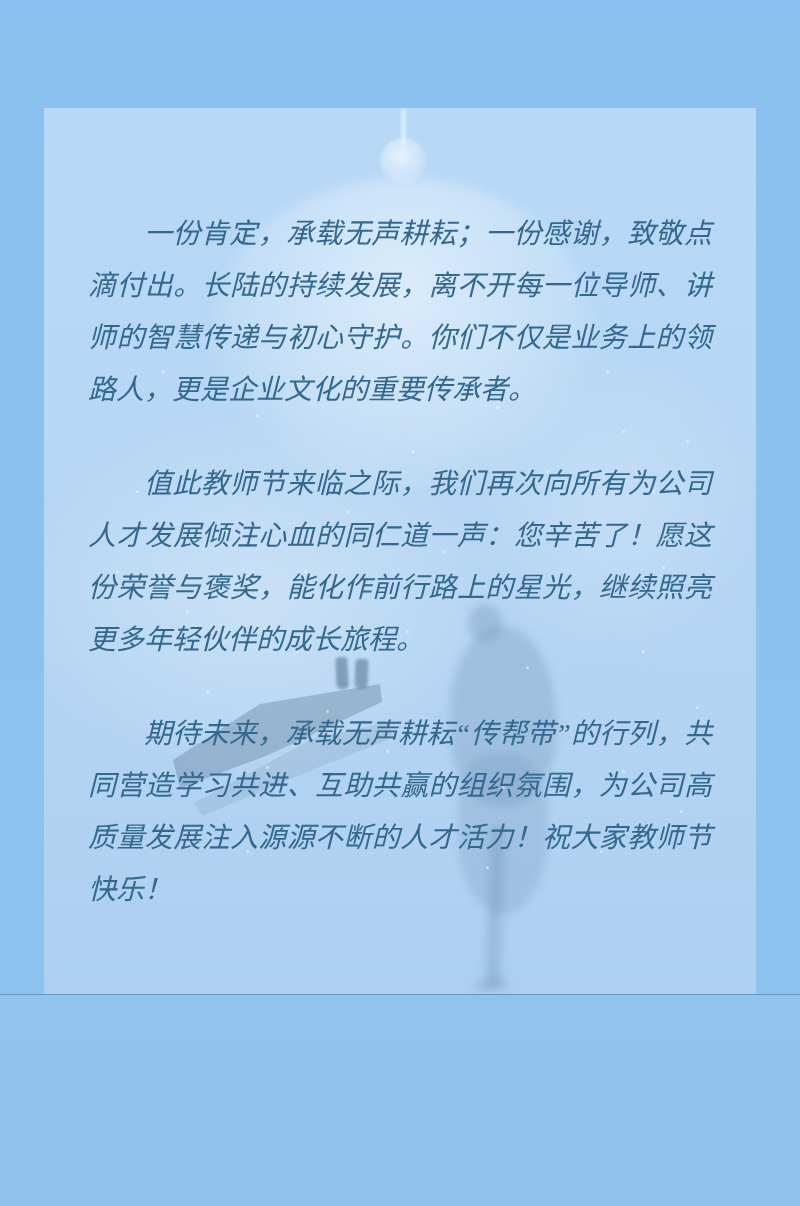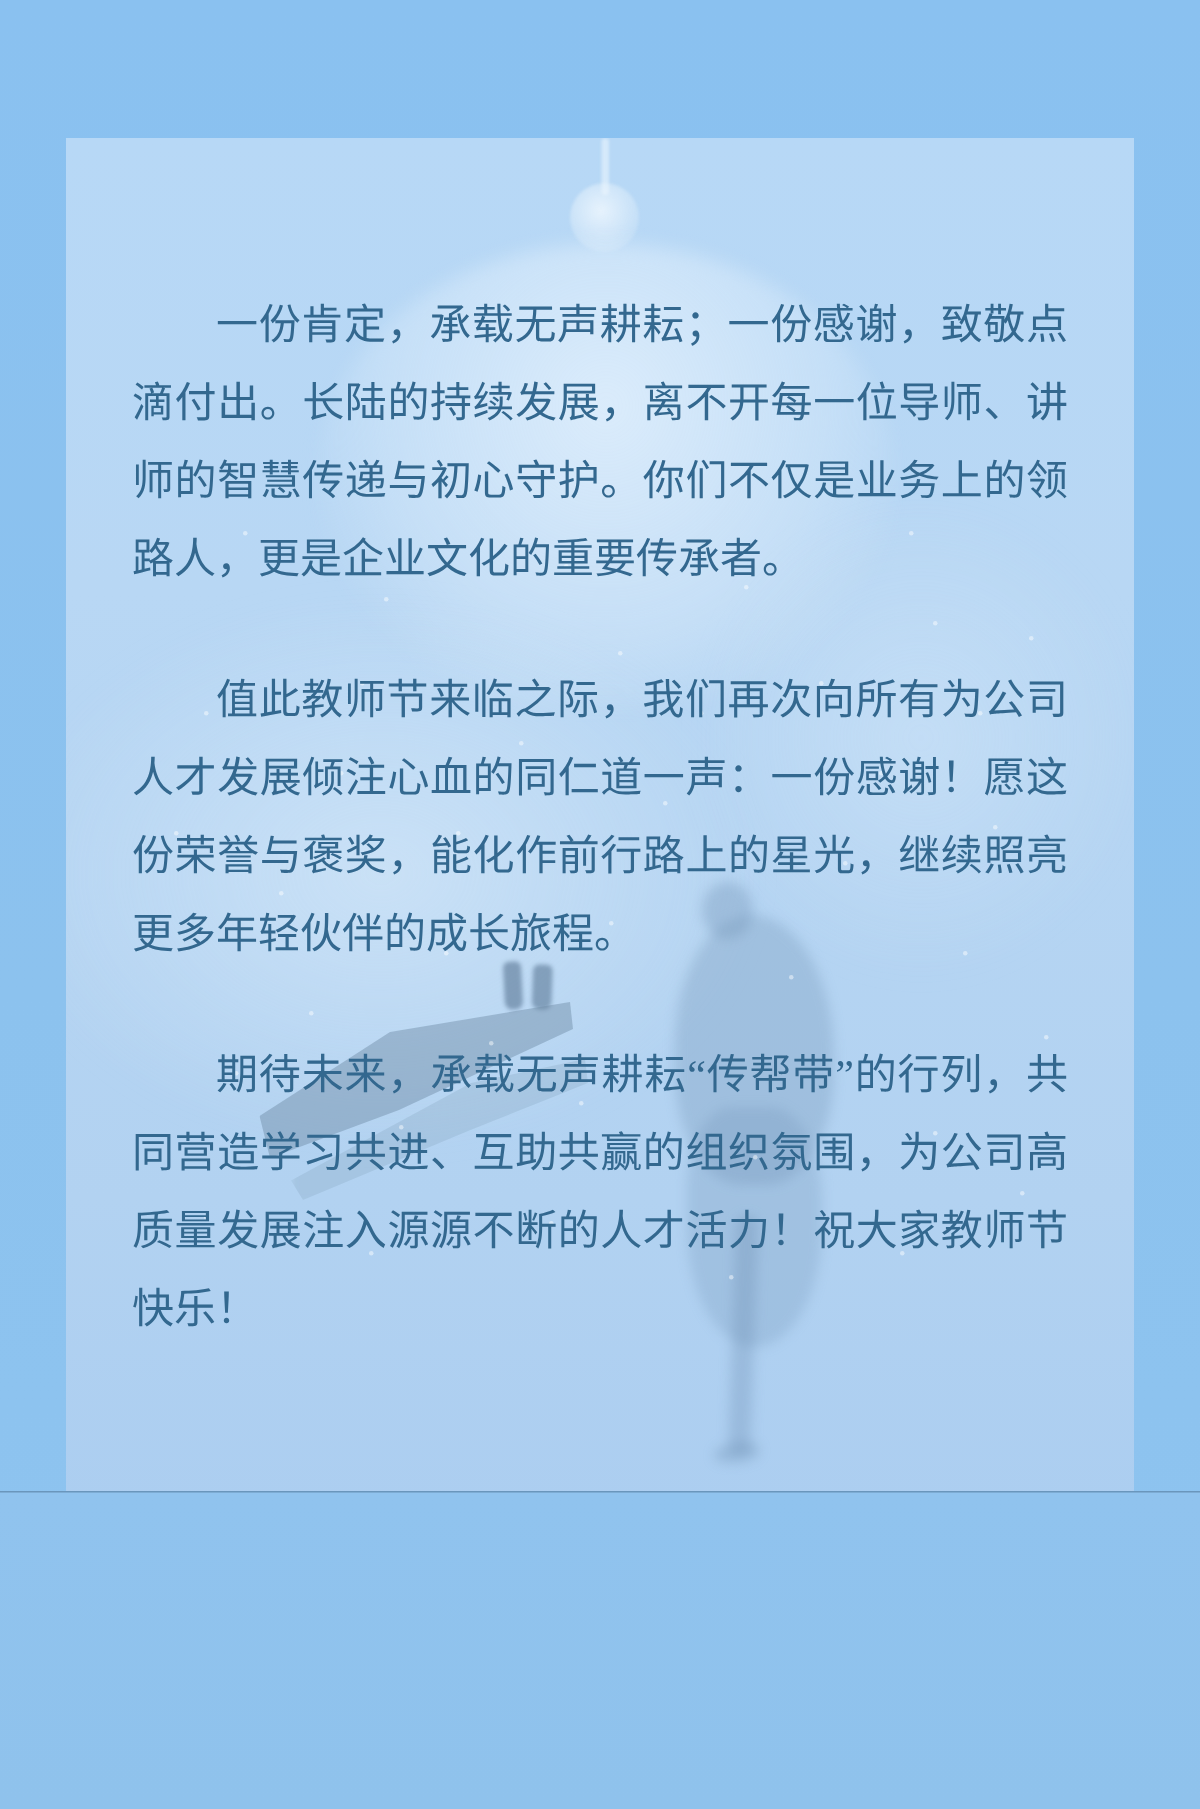--- a/index.html
+++ b/index.html
@@ -8,24 +8,25 @@
     width: 800px;
     height: 1206px;
     overflow: hidden;
     background: linear-gradient(180deg, #8ac1f0 0%, #8cc2ee 55%, #8ec4f0 100%);
     font-family: "Liberation Serif", "DejaVu Serif", serif;
   }
 
   
   .card {
     position: absolute;
-    left: 44px; top: 92px;
+    left: 44px; top: 108px;
     width: 712px; height: 1010px;
     overflow: hidden;
     background: linear-gradient(180deg, #b7d8f6 0%, #b8d7f4 30%, #b2d2f1 70%, #a9ccf0 100%);
+    font-style: italic;
   }
 
   
   .wm { position: absolute; inset: 0; pointer-events: none; }
 
   .lamp-stick {
     position: absolute; left: 357px; top: 0;
     width: 5px; height: 38px; border-radius: 3px;
     background: rgba(238, 247, 255, 0.55); filter: blur(1px);
   }
@@ -150,21 +151,21 @@
         <div class="foot-b"></div>
       </div>
       <div class="shadow-wedge"></div>
       <div class="shadow-wedge2"></div>
 
       <div class="snow-dots"></div>
     </div>
 
     <div class="content">
       <p>一份肯定，承载无声耕耘；一份感谢，致敬点滴付出。长陆的持续发展，离不开每一位导师、讲师的智慧传递与初心守护。你们不仅是业务上的领路人，更是企业文化的重要传承者。</p>
-      <p>值此教师节来临之际，我们再次向所有为公司人才发展倾注心血的同仁道一声：一份感谢！愿这份荣誉与褒奖，能化作前行路上的星光，继续照亮更多年轻伙伴的成长旅程。</p>
+      <p>值此教师节来临之际，我们再次向所有为公司人才发展倾注心血的同仁道一声：您辛苦了！愿这份荣誉与褒奖，能化作前行路上的星光，继续照亮更多年轻伙伴的成长旅程。</p>
       <p>期待未来，承载无声耕耘“传帮带”的行列，共同营造学习共进、互助共赢的组织氛围，为公司高质量发展注入源源不断的人才活力！祝大家教师节快乐！</p>
     </div>
 
   </div>
 
   <div class="footer"></div>
 
 </div>
 
 </body></html>

